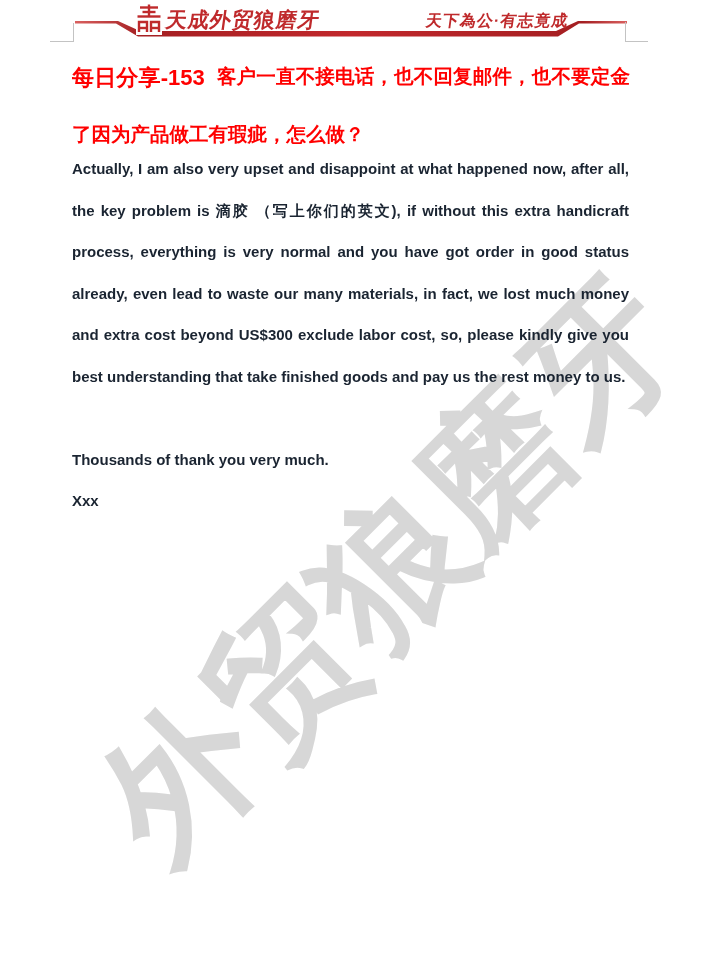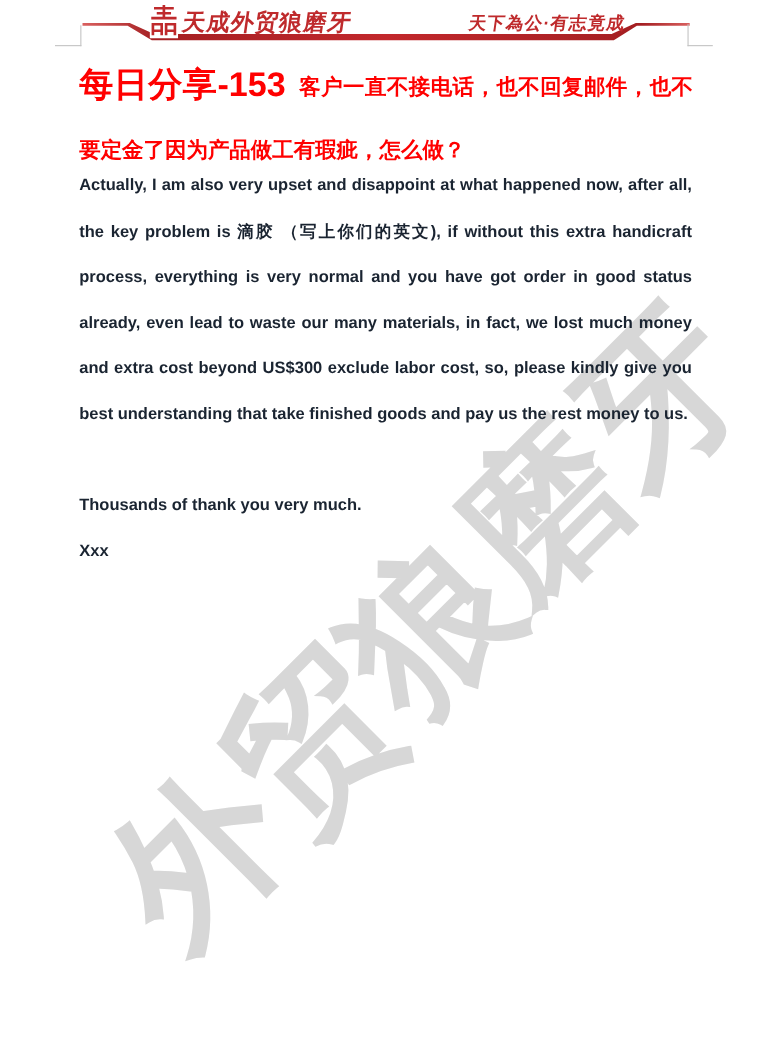--- a/index.html
+++ b/index.html
@@ -65,21 +65,21 @@
   }
 
   
   .title-block {
     position: absolute; left: 72px; top: 48px; width: 558px;
     line-height: 57px;
     text-align: justify;
     z-index: 2;
   }
   .title-series {
-    font-size: 31px; font-weight: bold; color: #ff0000;
+    font-size: 22px; font-weight: bold; color: #ff0000;
     vertical-align: -2px;
   }
   .title-question {
     font-size: 19.5px; font-weight: bold; color: #ff0000;
     margin-left: 12px;
   }
 
   
   .letter {
     position: absolute; left: 72px; top: 148px; width: 557px;

